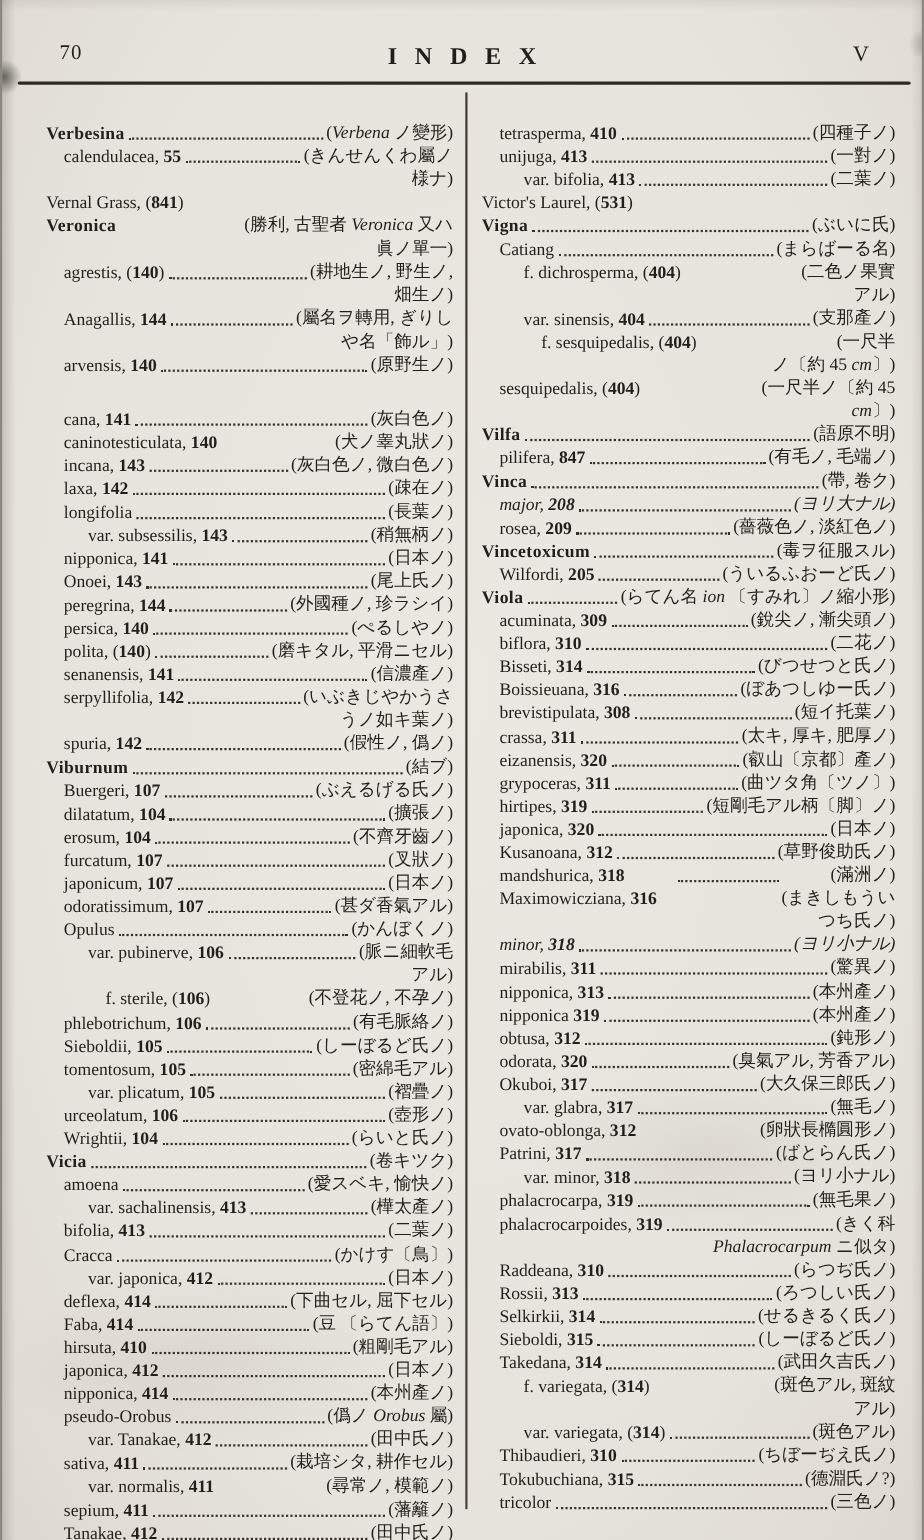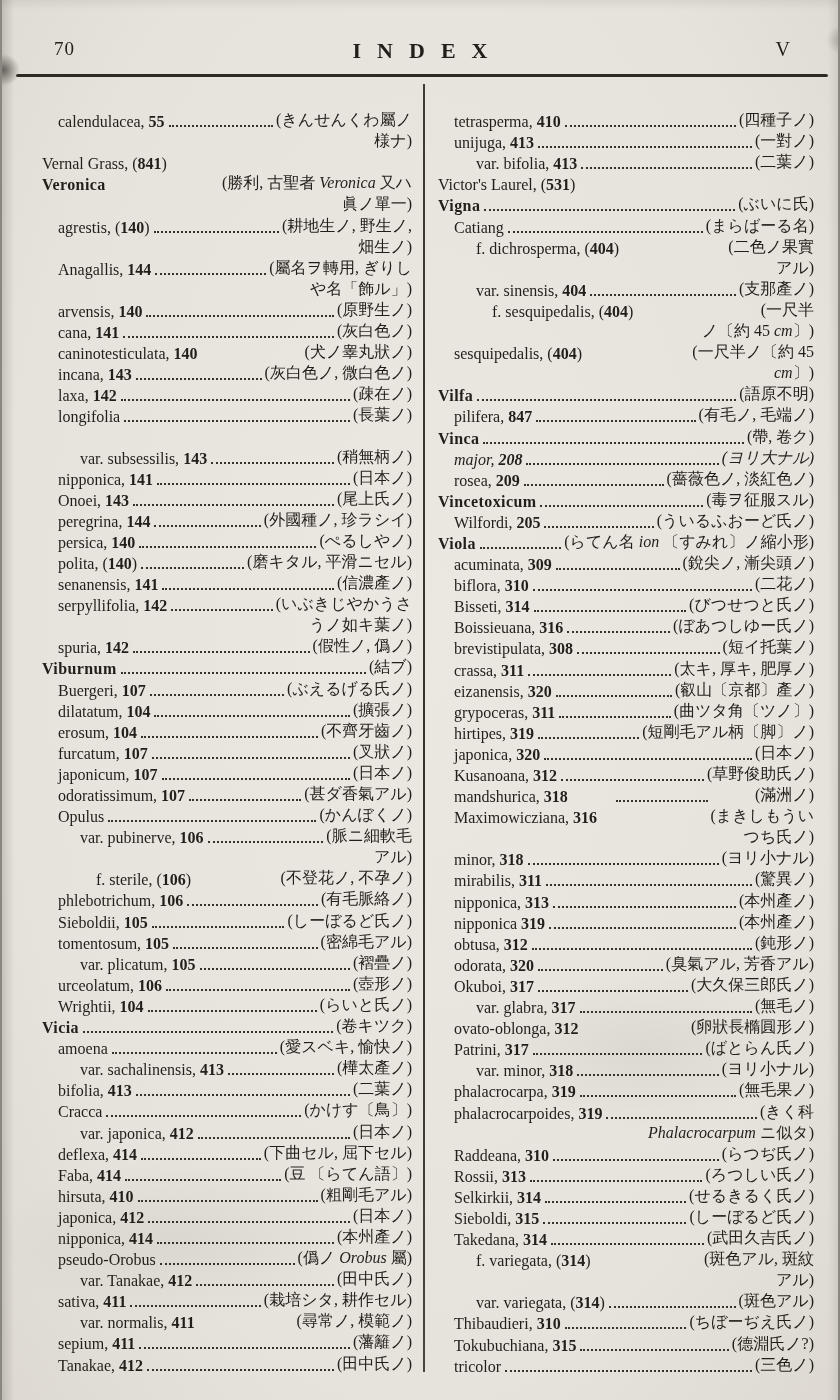--- a/index.html
+++ b/index.html
@@ -71,20 +71,25 @@
 
 <div class="page">
   <div class="header">
     <span class="pagenum">70</span>
     <span class="htitle">INDEX</span>
     <span class="hsection">V</span>
   </div>
   <div class="rule"></div>
   <div class="divider"></div>
   <div class="col left" id="col-left">
+      <div class="row" style="padding-left: 0px;">
+        <span class="n genus">Verbesina</span>
+        <span class="lead"></span>
+        <span class="a">(<i>Verbena</i> ノ變形)</span>
+      </div>
       <div class="row" style="padding-left: 16px;">
         <span class="n">calendulacea, <b>55</b></span>
         <span class="lead"></span>
         <span class="a">(きんせんくわ屬ノ</span>
       </div>
       <div class="row cont">
         <span class="a">様ナ)</span>
       </div>
       <div class="row" style="padding-left: 0px;">
         <span class="n">Vernal Grass, (<b>841</b>)</span>
@@ -112,21 +117,21 @@
         <span class="a">(屬名ヲ轉用, ぎりし</span>
       </div>
       <div class="row cont">
         <span class="a">や名「飾ル」)</span>
       </div>
       <div class="row" style="padding-left: 16px;">
         <span class="n">arvensis, <b>140</b></span>
         <span class="lead"></span>
         <span class="a">(原野生ノ)</span>
       </div>
-      <div class="row" style="padding-left: 16px;">
+      <div class="row" style="padding-left: 16px; margin-top: 28px;">
         <span class="n">cana, <b>141</b></span>
         <span class="lead"></span>
         <span class="a">(灰白色ノ)</span>
       </div>
       <div class="row" style="padding-left: 16px;">
         <span class="n">caninotesticulata, <b>140</b></span>
         <span class="lead blank"></span>
         <span class="a">(犬ノ睾丸狀ノ)</span>
       </div>
       <div class="row" style="padding-left: 16px;">
@@ -137,21 +142,21 @@
       <div class="row" style="padding-left: 16px;">
         <span class="n">laxa, <b>142</b></span>
         <span class="lead"></span>
         <span class="a">(疎在ノ)</span>
       </div>
       <div class="row" style="padding-left: 16px;">
         <span class="n">longifolia</span>
         <span class="lead"></span>
         <span class="a">(長葉ノ)</span>
       </div>
-      <div class="row" style="padding-left: 38px; margin-top: 20px;">
+      <div class="row" style="padding-left: 38px;">
         <span class="n">var. subsessilis, <b>143</b></span>
         <span class="lead"></span>
         <span class="a">(稍無柄ノ)</span>
       </div>
       <div class="row" style="padding-left: 16px;">
         <span class="n">nipponica, <b>141</b></span>
         <span class="lead"></span>
         <span class="a">(日本ノ)</span>
       </div>
       <div class="row" style="padding-left: 16px;">
@@ -521,21 +526,21 @@
         <span class="a">(滿洲ノ)</span>
       </div>
       <div class="row" style="padding-left: 16px;">
         <span class="n">Maximowicziana, <b>316</b></span>
         <span class="lead blank"></span>
         <span class="a">(まきしもうい</span>
       </div>
       <div class="row cont">
         <span class="a">つち氏ノ)</span>
       </div>
-      <div class="row" style="padding-left: 16px;">
+      <div class="row" style="padding-left: 16px; font-style: italic;">
         <span class="n">minor, <b>318</b></span>
         <span class="lead"></span>
         <span class="a">(ヨリ小ナル)</span>
       </div>
       <div class="row" style="padding-left: 16px;">
         <span class="n">mirabilis, <b>311</b></span>
         <span class="lead"></span>
         <span class="a">(驚異ノ)</span>
       </div>
       <div class="row" style="padding-left: 16px;">

